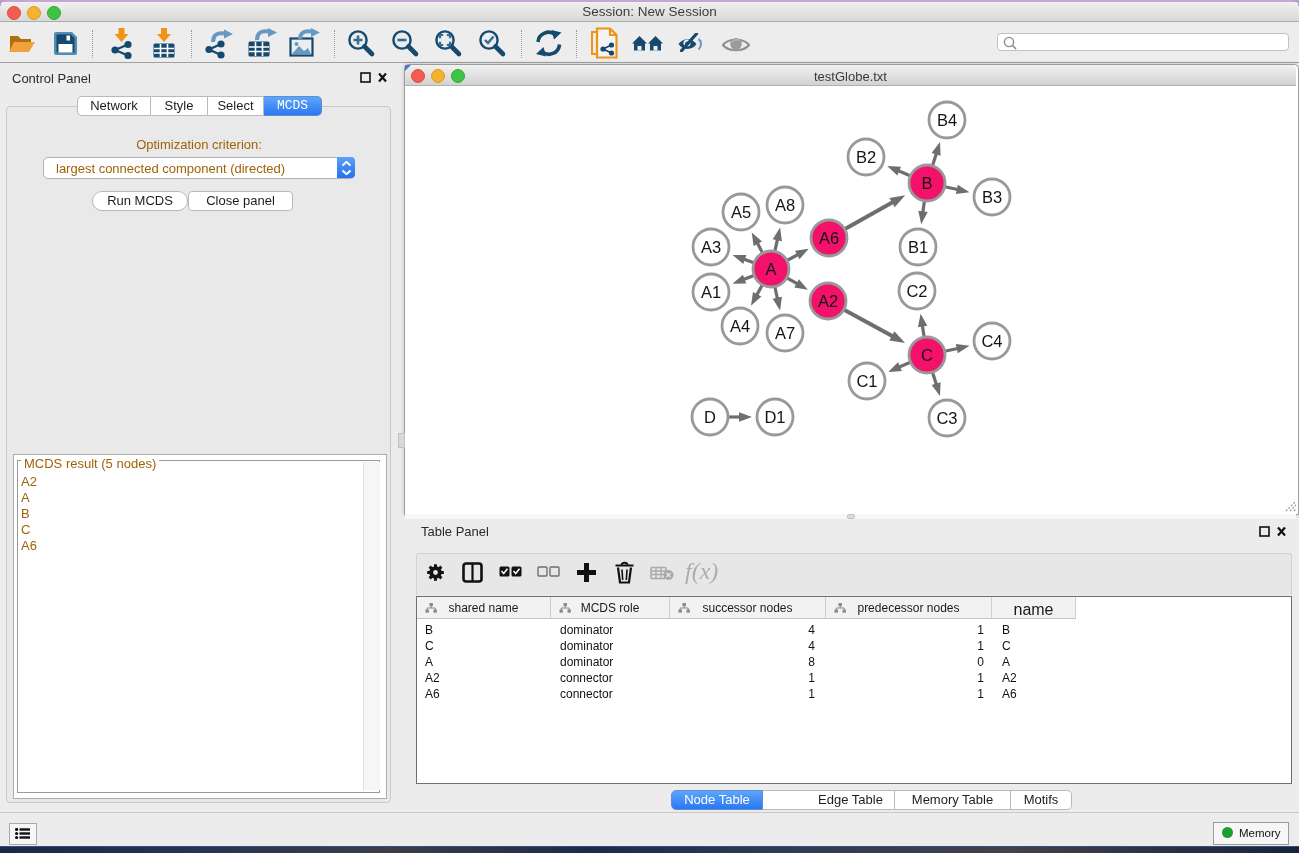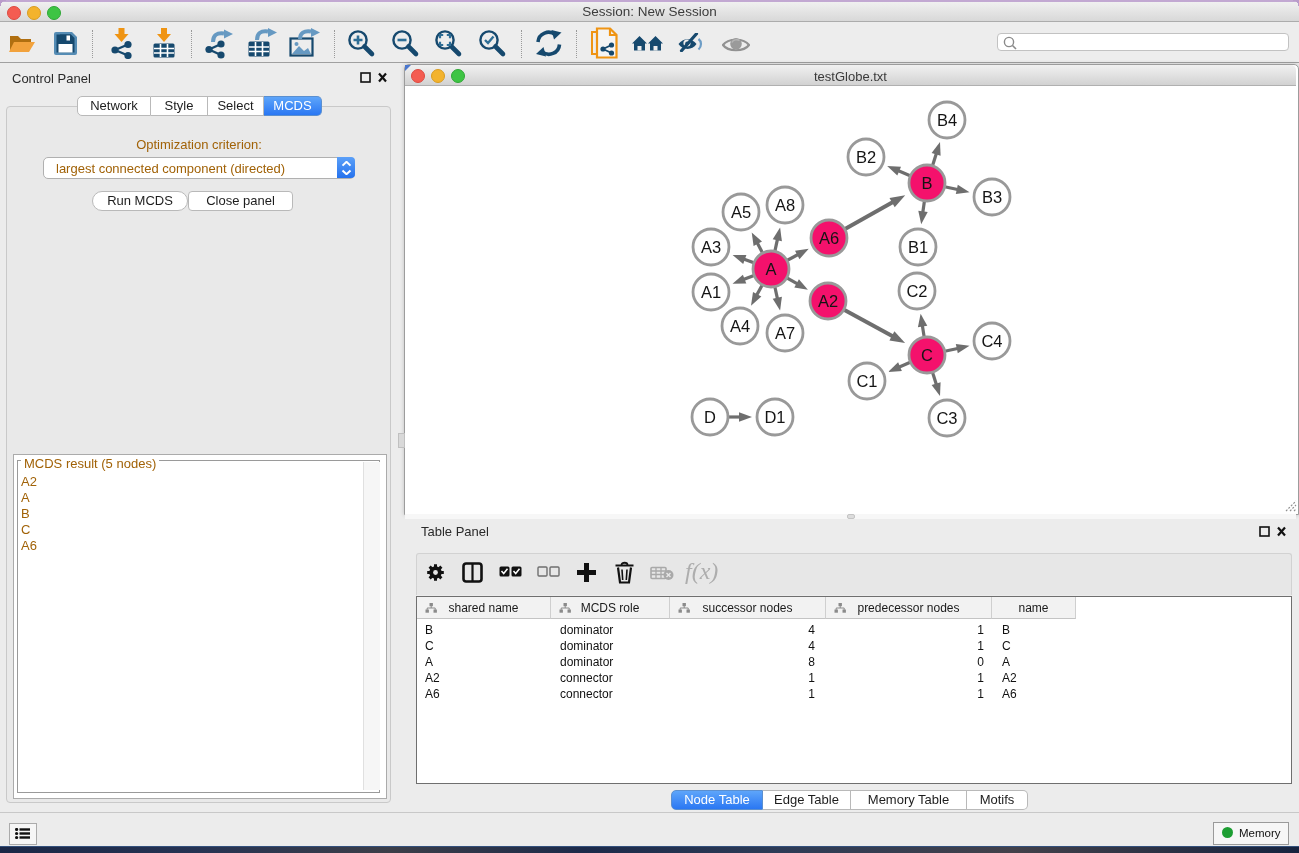--- a/index.html
+++ b/index.html
@@ -157,21 +157,21 @@
 
   <div class="abs txt" style="left:12px;top:71px;color:#2a2a2a;">Control Panel</div>
   <svg class="abs" style="left:360px;top:72px;" width="28" height="12" viewBox="0 0 28 12">
       <rect x="1" y="1" width="9" height="9" fill="none" stroke="#111" stroke-width="1.6"></rect>
       <path d="M19,1.5 L26,9.5 M26,1.5 L19,9.5" stroke="#111" stroke-width="2.2"></path>
     </svg>
 
   <div class="abs" style="left:6px;top:106px;width:383px;height:695px;background:#e9e9e9;border:1px solid #c9c9c9;border-radius:4px;"></div>
 
   <div class="abs" style="left:77px;top:96px;height:20px;">
-    <span class="tab" style="width:72px;border-left:1px solid #b9b9b9;border-radius:5px 0 0 5px;">Network</span><span class="tab" style="width:56px;">Style</span><span class="tab" style="width:55px;">Select</span><span class="tab tabsel" style="width:57px;border-radius:0 5px 5px 0;">MCDS</span>
+    <span class="tab" style="width:72px;border-left:1px solid #b9b9b9;border-radius:5px 0 0 5px;">Network</span><span class="tab" style="width:56px;">Style</span><span class="tab" style="width:55px;">Select</span><span class="tab tabsel" style="width:57px;border-radius:0 5px 5px 0;font-family:Liberation Mono, monospace;">MCDS</span>
   </div>
   <div class="abs txt" style="left:0px;top:137px;width:398px;text-align:center;">Optimization criterion:</div>
 
   <div class="abs" style="left:43px;top:157px;width:310px;height:20px;background:#fff;border:1px solid #b0b0b0;border-radius:5px;"></div>
   <div class="abs txt" style="left:56px;top:161px;">largest connected component (directed)</div>
   <div class="abs" style="left:337px;top:157px;width:18px;height:21px;background:linear-gradient(#5ba0f8,#2572ee);border-radius:0 4px 4px 0;"></div>
   <svg class="abs" style="left:341px;top:161px;" width="11" height="14" viewBox="0 0 11 14">
       <path d="M1.5,4.6 L5.5,0.8 L9.5,4.6 M1.5,9.4 L5.5,13.2 L9.5,9.4" fill="none" stroke="#fff" stroke-width="2"></path>
     </svg>
 
@@ -371,21 +371,21 @@
           <g fill="#8a8a8a">
             <rect x="4.5" y="0" width="3.4" height="3.2"></rect>
             <rect x="0.5" y="6.5" width="3.4" height="3.2"></rect>
             <rect x="8.5" y="6.5" width="3.4" height="3.2"></rect>
           </g>
           <path d="M6.2,3 V5 M2.2,6.8 V5 H10.2 V6.8" fill="none" stroke="#8a8a8a" stroke-width="1"></path>
         </svg>
         <div style="position:absolute;left:0;top:4px;width:100%;text-align:center;font-size:12px;color:#1a1a1a;">predecessor nodes</div>
       </div>
 <div style="position:absolute;left:575px;top:0;width:83px;height:21px;background:#f2f2f2;border-right:1px solid #cfcfcf;border-bottom:1px solid #c4c4c4;">
-        <div style="position:absolute;left:0;top:4px;width:100%;text-align:center;font-size:12px;color:#1a1a1a;">name</div>
+        <div style="position:absolute;left:0;top:4px;width:100%;text-align:center;font-size:16px;color:#1a1a1a;">name</div>
       </div>
     </div>
 <div id="tbody" class="abs" style="left:417px;top:621px;width:872px;">
       <div style="position:absolute;left:8px;top:2px;font-size:12px;color:#111;">B</div>
 <div style="position:absolute;left:143px;top:2px;font-size:12px;color:#111;">dominator</div>
 <div style="position:absolute;left:298px;top:2px;width:100px;text-align:right;font-size:12px;color:#111;">4</div>
 <div style="position:absolute;left:467px;top:2px;width:100px;text-align:right;font-size:12px;color:#111;">1</div>
 <div style="position:absolute;left:585px;top:2px;font-size:12px;color:#111;">B</div>
 <div style="position:absolute;left:8px;top:18px;font-size:12px;color:#111;">C</div>
 <div style="position:absolute;left:143px;top:18px;font-size:12px;color:#111;">dominator</div>
@@ -403,21 +403,21 @@
 <div style="position:absolute;left:467px;top:50px;width:100px;text-align:right;font-size:12px;color:#111;">1</div>
 <div style="position:absolute;left:585px;top:50px;font-size:12px;color:#111;">A2</div>
 <div style="position:absolute;left:8px;top:66px;font-size:12px;color:#111;">A6</div>
 <div style="position:absolute;left:143px;top:66px;font-size:12px;color:#111;">connector</div>
 <div style="position:absolute;left:298px;top:66px;width:100px;text-align:right;font-size:12px;color:#111;">1</div>
 <div style="position:absolute;left:467px;top:66px;width:100px;text-align:right;font-size:12px;color:#111;">1</div>
 <div style="position:absolute;left:585px;top:66px;font-size:12px;color:#111;">A6</div>
     </div>
 
 <div class="abs" style="left:671px;top:790px;height:20px;">
-  <span class="tab tabsel" style="width:90px;border-left:1px solid #5a8fd0;border-radius:5px 0 0 5px;">Node Table</span><span class="tab" style="width:87px;">Edge Table</span><span class="tab" style="width:115px;">Memory Table</span><span class="tab" style="width:60px;border-radius:0 5px 5px 0;">Motifs</span>
+  <span class="tab tabsel" style="width:90px;border-left:1px solid #5a8fd0;border-radius:5px 0 0 5px;">Node Table</span><span class="tab" style="width:87px;padding-left:44px;">Edge Table</span><span class="tab" style="width:115px;">Memory Table</span><span class="tab" style="width:60px;border-radius:0 5px 5px 0;">Motifs</span>
 </div>
 
 <div class="abs" style="left:0;top:812px;width:1299px;height:34px;background:#ececec;border-top:1px solid #c8c8c8;"></div>
 <div class="abs" style="left:9px;top:823px;width:26px;height:20px;background:#f6f6f6;border:1px solid #ababab;"></div>
 <svg class="abs" style="left:15px;top:828px;" width="15" height="11" viewBox="0 0 15 11">
  <g fill="#111">
         <circle cx="1.6" cy="1.5" r="1.6"></circle>
         <circle cx="1.6" cy="5.5" r="1.6"></circle>
         <circle cx="1.6" cy="9.5" r="1.6"></circle>
  <rect x="4.5" y="0.3" width="10.5" height="2.4"></rect>

